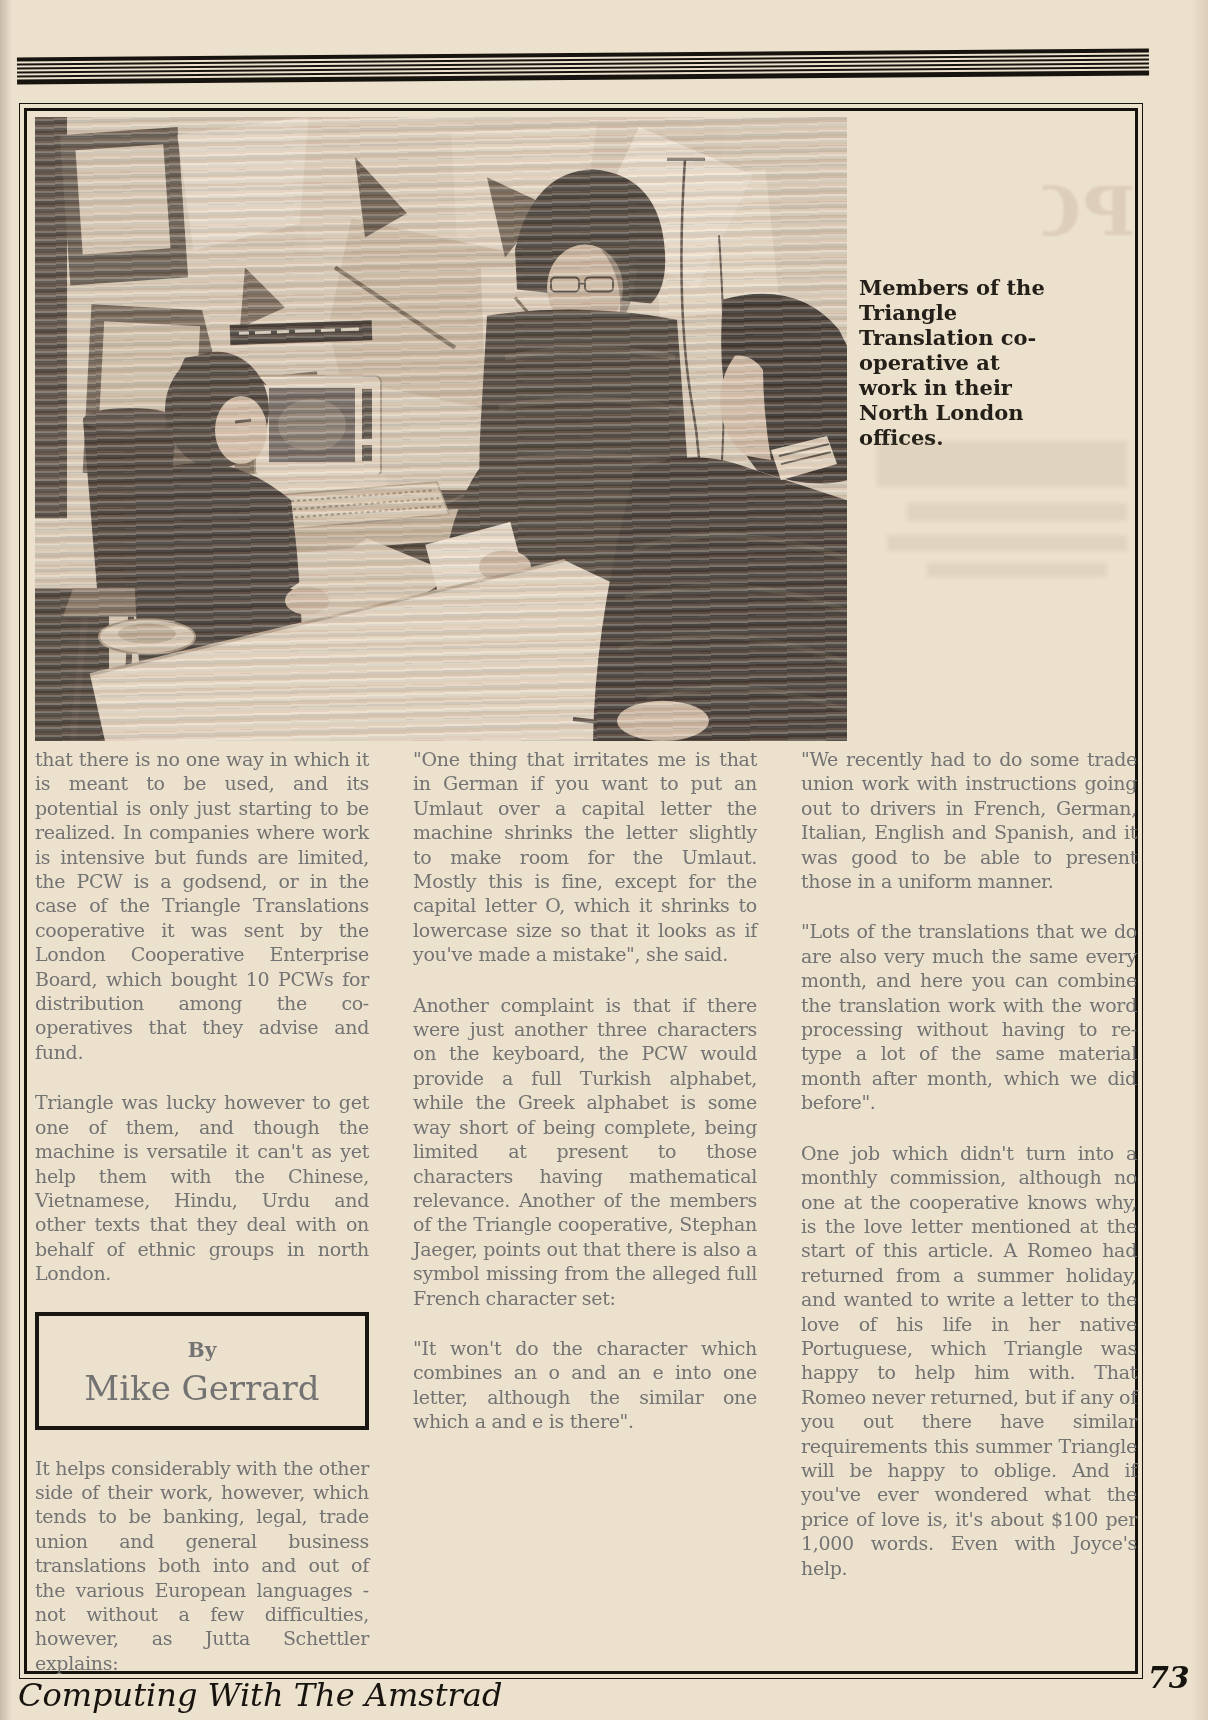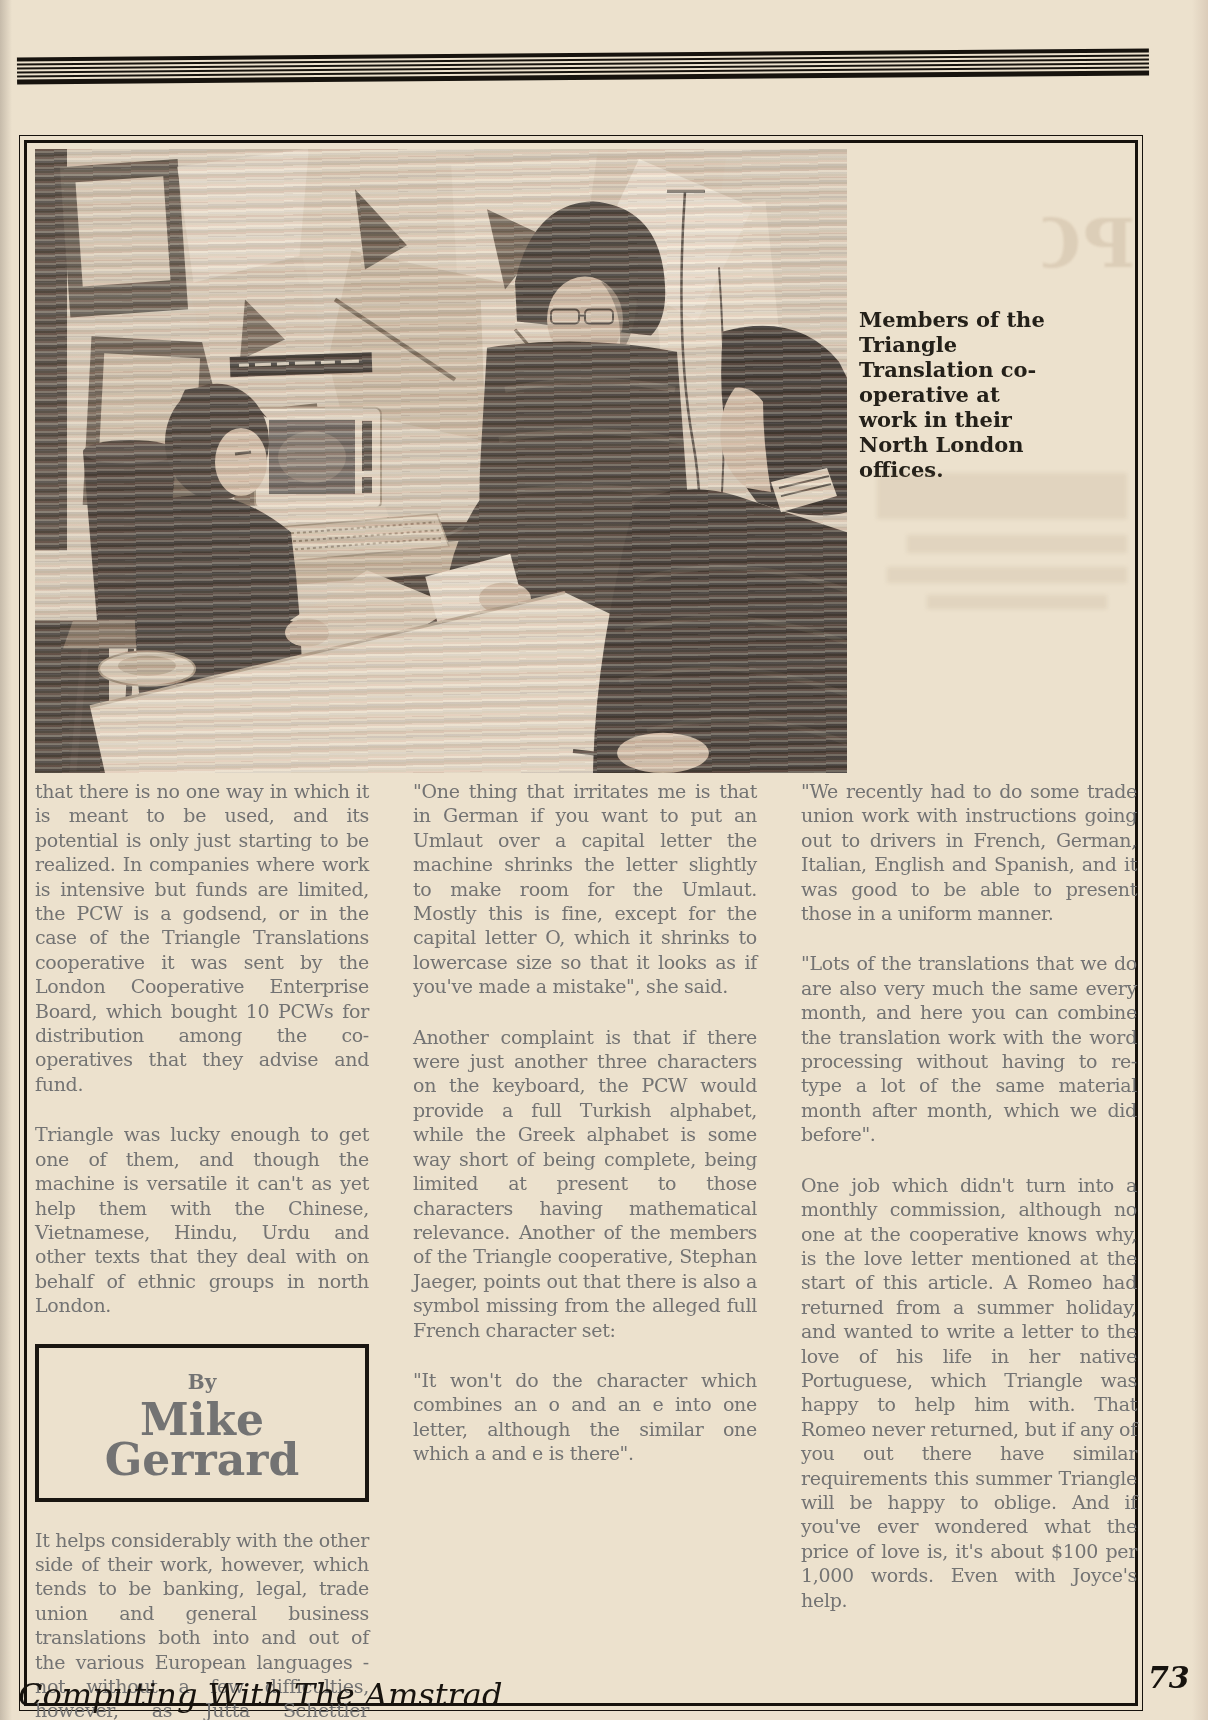--- a/index.html
+++ b/index.html
@@ -12,21 +12,21 @@
   .edge-left{position:absolute;left:0;top:0;width:12px;height:1720px;
     background:linear-gradient(90deg, rgba(110,100,90,.30), rgba(110,100,90,0));}
   .edge-right{position:absolute;right:0;top:0;width:16px;height:1720px;
     background:linear-gradient(270deg, rgba(160,130,115,.22), rgba(160,130,115,0));}
   
   .top-rules{position:absolute;left:17px;top:53px;width:1132px;transform:rotate(-0.45deg);}
   .top-rules .r{background:#17130e;margin-bottom:2px;}
   .r1{height:4px}.r2{height:2px}.r3{height:2px}.r4{height:2px}.r5{height:2px}.r6{height:5px}
   
   .content-box{position:absolute;left:24px;top:108px;width:1108px;height:1560px;
-    border:3px solid #16120d;outline:1px solid #16120d;outline-offset:4px;margin-top:32px;}
+    border:3px solid #16120d;outline:1px solid #16120d;outline-offset:4px;}
   
   .photo{position:absolute;left:8px;top:6px;width:812px;height:624px;overflow:hidden;
     background:#ddd1bd;}
   .photo svg{display:block;width:100%;height:100%;}
   .scanlines{position:absolute;inset:0;pointer-events:none;
     background:
       repeating-linear-gradient(178.5deg,
         rgba(213,158,147,.20) 0 2px,
         rgba(247,240,228,.30) 2px 4px,
         rgba(148,158,184,.14) 4px 6px,
@@ -51,21 +51,21 @@
   .col{position:absolute;top:636px;font-size:19px;line-height:24.4px;
     text-align:justify;letter-spacing:-0.3px;color:#737373;}
   .col p{margin:0 0 26px 0;}
   .col-left{left:8px;width:334px;}
   .col-mid{left:386px;width:344px;}
   .col-right{left:774px;width:336px;}
   
   .byline-box{border:4px solid #1a1611;margin:4px 0 26px 0;padding:16px 6px 18px 6px;
     text-align:center;letter-spacing:0;}
   .byline-by{font-weight:bold;font-size:20px;line-height:36px;text-align:center;}
-  .byline-author{font-weight:bold;font-size:44px;line-height:40px;}
+  .byline-author{font-weight:normal;font-size:34px;line-height:40px;}
   
   .footer-magazine{position:absolute;left:18px;top:1676px;
     font-style:italic;font-weight:normal;font-size:32px;color:#17130e;}
   .footer-page{position:absolute;left:1148px;top:1660px;
     font-style:italic;font-weight:bold;font-size:30px;color:#17130e;}
 </style>
 </head>
 <body>
 
 <div class="edge-left"></div>
@@ -214,21 +214,21 @@
   <div class="caption">Members of the Triangle Translation co-operative at work in their North London offices.</div>
 
   <div class="ghost-pcw">PCW</div>
   <div class="ghost-bar gb1"></div>
   <div class="ghost-bar gb2"></div>
   <div class="ghost-bar gb3"></div>
   <div class="ghost-bar gb4"></div>
 
   <div class="col col-left">
     <p>that there is no one way in which it is meant to be used, and its potential is only just starting to be realized. In companies where work is intensive but funds are limited, the PCW is a godsend, or in the case of the Triangle Translations cooperative it was sent by the London Cooperative Enterprise Board, which bought 10 PCWs for distribution among the co-operatives that they advise and fund.</p>
-    <p>Triangle was lucky enough to get one of them, and though the machine is versatile it can't as yet help them with the Chinese, Vietnamese, Hindu, Urdu and other texts that they deal with on behalf of ethnic groups in north London.</p>
+    <p>Triangle was lucky however to get one of them, and though the machine is versatile it can't as yet help them with the Chinese, Vietnamese, Hindu, Urdu and other texts that they deal with on behalf of ethnic groups in north London.</p>
     <div class="byline-box">
       <div class="byline-by">By</div>
       <div class="byline-author">Mike Gerrard</div>
     </div>
     <p>It helps considerably with the other side of their work, however, which tends to be banking, legal, trade union and general business translations both into and out of the various European languages - not without a few difficulties, however, as Jutta Schettler explains:</p>
   </div>
 
   <div class="col col-mid">
     <p>"One thing that irritates me is that in German if you want to put an Umlaut over a capital letter the machine shrinks the letter slightly to make room for the Umlaut. Mostly this is fine, except for the capital letter O, which it shrinks to lowercase size so that it looks as if you've made a mistake", she said.</p>
     <p>Another complaint is that if there were just another three characters on the keyboard, the PCW would provide a full Turkish alphabet, while the Greek alphabet is some way short of being complete, being limited at present to those characters having mathematical relevance. Another of the members of the Triangle cooperative, Stephan Jaeger, points out that there is also a symbol missing from the alleged full French character set:</p>

